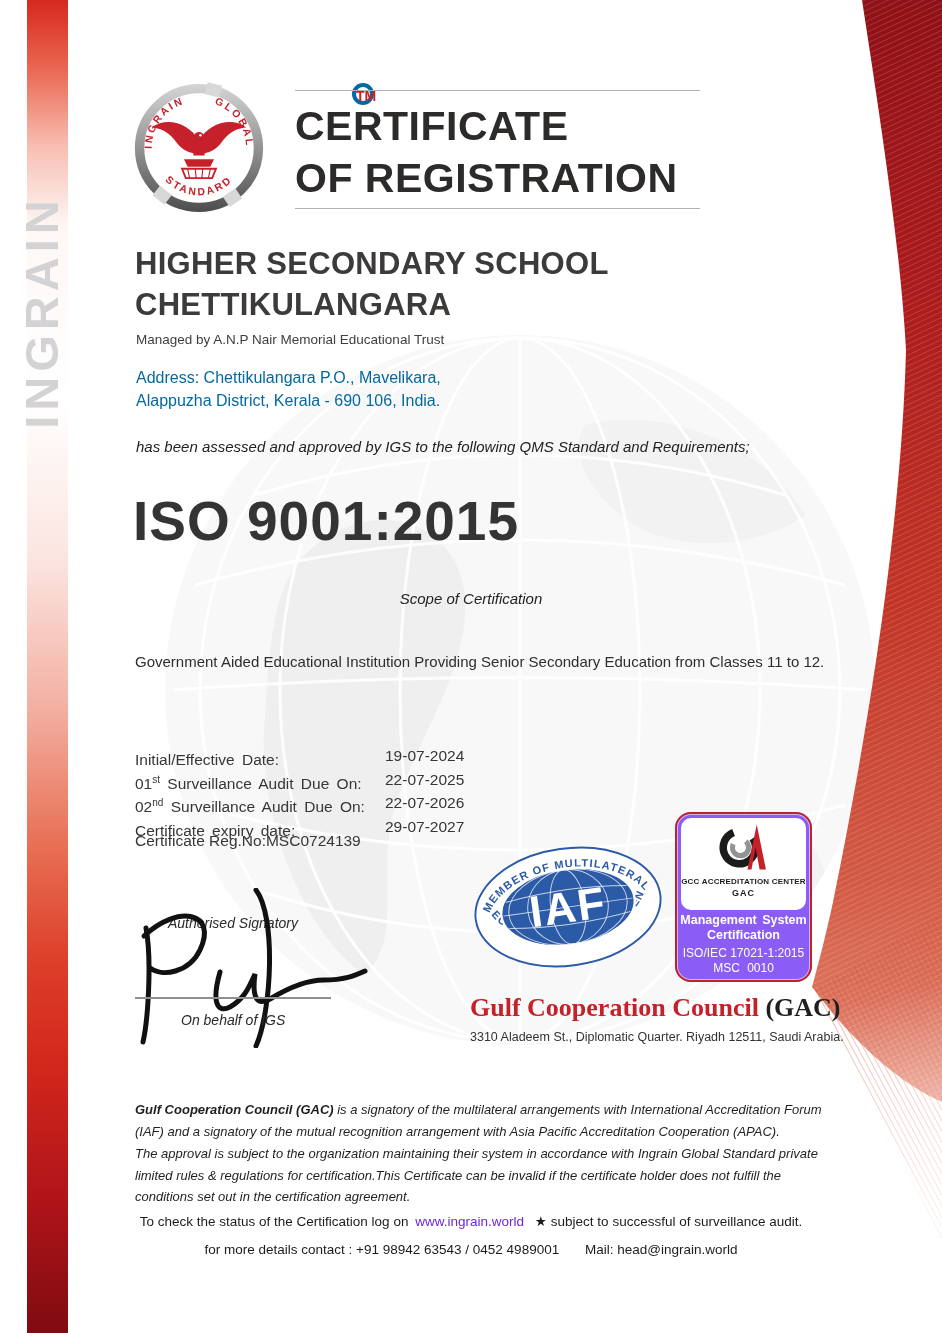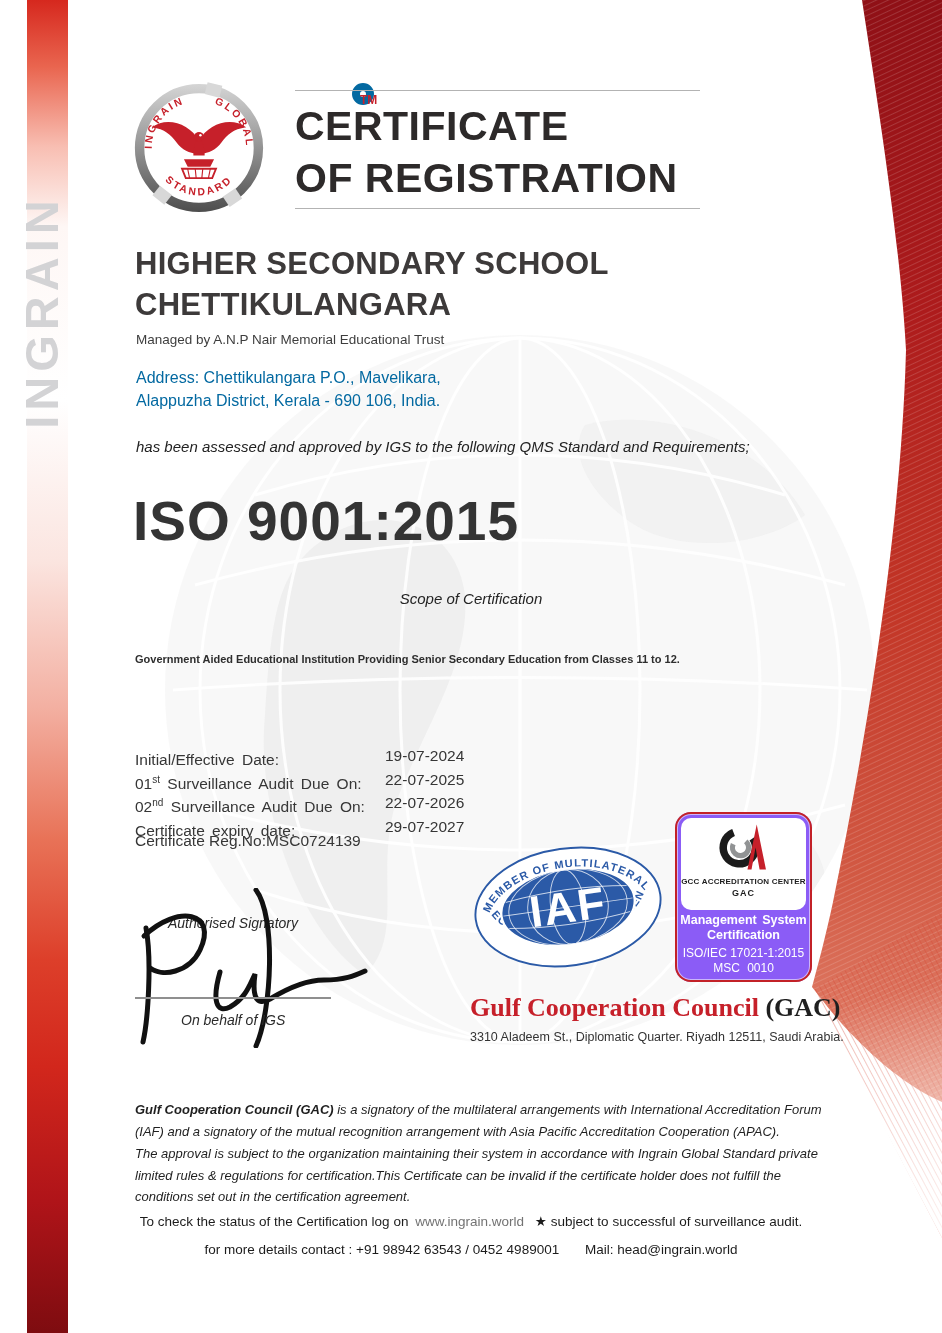--- a/index.html
+++ b/index.html
@@ -15,37 +15,37 @@
     font-size:47px; font-weight:bold; letter-spacing:5px; color:#d3d3d5; }
 
   
   .globe-svg { position:absolute; left:165px; top:335px; width:710px; height:710px; z-index:0; }
   .swoosh-svg { position:absolute; left:0; top:0; width:942px; height:1333px; z-index:1; pointer-events:none; }
 
   .content { position:absolute; left:0; top:0; width:942px; height:1333px; z-index:2; }
 
   
   .logo-wrap { position:absolute; left:133px; top:82px; width:132px; height:132px; }
-  .tm-badge { position:absolute; left:352px; top:83px; width:22px; height:22px; border:8px solid #0369a1;
-    border-radius:50%; color:#c6202a; font-size:12px; font-weight:bold; text-align:center; line-height:18px; }
+  .tm-badge { position:absolute; left:352px; top:83px; width:22px; height:22px; border:4px solid #0369a1;
+    border-radius:50%; color:#c6202a; font-size:14px; font-weight:bold; text-align:center; line-height:18px; }
   .rule { position:absolute; height:1px; background:#b3b3b3; }
   .title { position:absolute; left:295px; top:100px; font-size:41px; font-weight:bold; color:#2d2a2a;
     line-height:52px; letter-spacing:0.5px; }
 
   
   .org-name { position:absolute; left:135px; top:243px; font-size:31px; font-weight:bold; color:#3d3a3a;
     line-height:41px; letter-spacing:0.3px; }
   .managed-by { position:absolute; left:136px; top:332px; font-size:13.5px; color:#3e3e3e; }
   .org-address { position:absolute; left:136px; top:366px; font-size:16px; color:#0369a1; line-height:23px; }
 
   .assessed { position:absolute; left:136px; top:438px; font-size:15px; font-style:italic; color:#222; }
   .standard { position:absolute; left:133px; top:489px; font-size:55px; font-weight:bold; color:#343434; letter-spacing:1px; }
   .scope-head { position:absolute; left:0; top:590px; width:942px; text-align:center; font-size:15px;
     font-style:italic; color:#232323; }
-  .scope-text { position:absolute; left:135px; top:653px; width:710px; font-size:11px; color:#2e2e2e;font-weight:bold; }
+  .scope-text { position:absolute; left:135px; top:653px; width:710px; font-size:15px; color:#2e2e2e; }
 
   
   .dates { position:absolute; left:135px; top:746px; font-size:15.5px; color:#363636; }
   .date-row { display:flex; line-height:19.5px; }
   .date-label { width:250px; word-spacing:3px; }
   .date-label sup { font-size:10px; }
   .reg-line { position:absolute; left:135px; top:832px; font-size:15.5px; color:#363636; }
 
   
   .auth-sig { position:absolute; left:168px; top:915px; font-size:14px; font-style:italic; color:#2a2a2a; }
@@ -76,21 +76,21 @@
   .gcc-dark { color:#1f1f1f; }
   .gcc-addr { position:absolute; left:470px; top:1030px; font-size:12.5px; color:#333; }
 
   
   .fn { position:absolute; left:135px; width:708px; font-size:13px; font-style:italic; color:#1f1f1f; line-height:21.5px; }
   .fn1 { top:1099px; }
   .fn2 { top:1143px; }
   .fn-bold { font-weight:bold; }
 
   .status-line { position:absolute; left:0; top:1213px; width:942px; text-align:center; font-size:13.5px; color:#1c1c1c; }
-  .status-link { color:#737373; margin:0 3px; }
+  .status-link { color:#6d28d9; margin:0 3px; }
   .status-star { margin:0 4px; }
   .contact-line { position:absolute; left:0; top:1242px; width:942px; text-align:center; font-size:13.5px; color:#1c1c1c; }
   .contact-gap { margin-left:22px; }
 </style>
 </head>
 <body>
 
 <div class="page">
 
   <svg class="globe-svg" viewBox="0 0 710 710">

